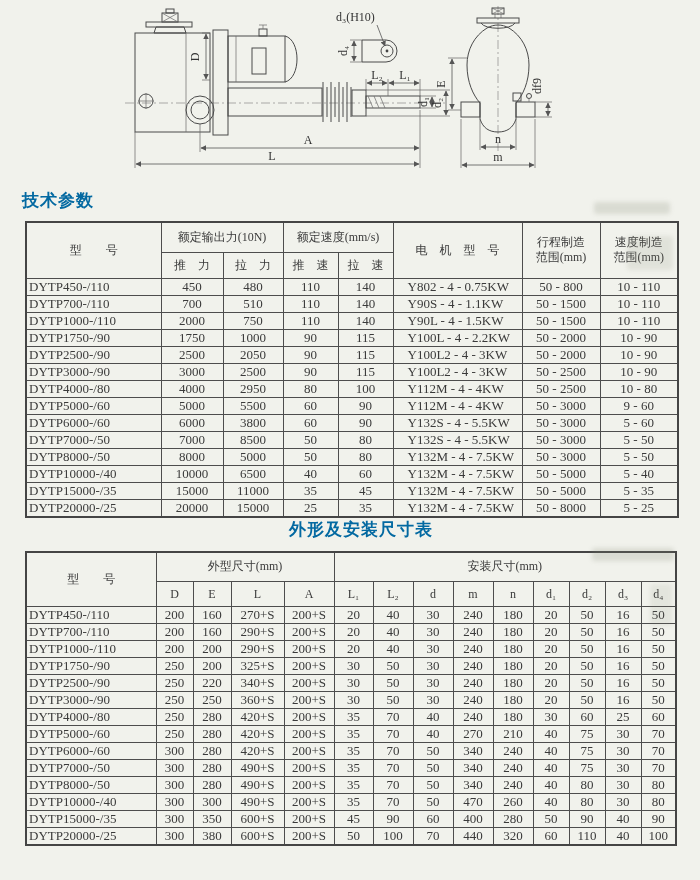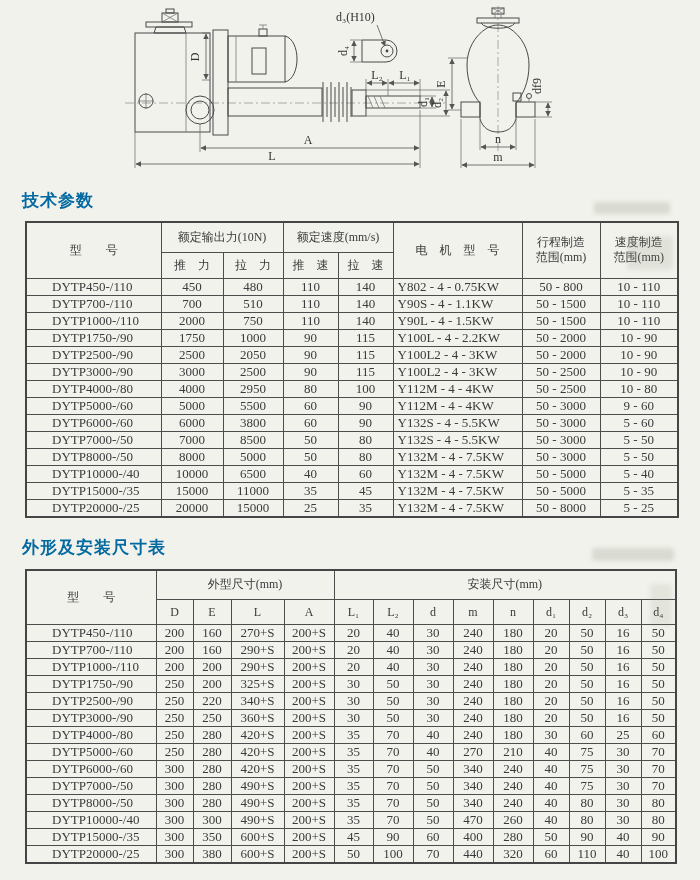--- a/index.html
+++ b/index.html
@@ -8,38 +8,38 @@
     background:#f1f2ec;
     font-family:"Liberation Serif", serif;
     color:#333;
   }
   .section-title{
     font-family:"Liberation Sans", sans-serif;
     font-size:17px;font-weight:600;color:#0369a1;
     margin:0 0 0 22px;letter-spacing:1px;
   }
   #title1{margin-top:6px;margin-bottom:9px;}
-  #title2{margin-top:18px;margin-bottom:10px;}
+  #title2{margin-bottom:10px;text-align:center;}
   table.data-table{
     border-collapse:collapse;table-layout:fixed;
     margin-left:25px;border:2px solid #454545;
   }
   .data-table th,.data-table td{
     border:1px solid #4d4d4d;text-align:center;padding:0;
     font-weight:normal;white-space:nowrap;overflow:hidden;
     color:#3a3a3a;
   }
   .data-table th{font-size:12px;line-height:1.25;}
   .data-table td{font-size:13px;height:16px;line-height:16px;}
   #tech-table thead tr:nth-child(1){height:30px;}
   #tech-table thead tr:nth-child(2){height:26px;}
   #dim-table thead tr:nth-child(1){height:30px;}
   #dim-table thead tr:nth-child(2){height:25px;}
-  .data-table td.left{text-align:left;padding-left:4px;}
-  .data-table td.left:first-child{padding-left:25px;}
+  .data-table td.left{text-align:left;padding-left:14px;}
+  .data-table td.left:first-child{padding-left:2px;}
   
   #drawing{display:block;}
   .o{fill:none;stroke:#4a4a4a;stroke-width:1;}
   .thin{fill:none;stroke:#6a6a6a;stroke-width:.7;}
   .dim{fill:none;stroke:#555;stroke-width:.8;}
   .ext{fill:none;stroke:#666;stroke-width:.7;}
   .cl{fill:none;stroke:#8a8a8a;stroke-width:.7;stroke-dasharray:9 3 2 3;}
   .lbl{font-family:"Liberation Serif",serif;font-size:12px;fill:#333;}
   
   .smudge{position:absolute;background:rgba(125,130,112,0.20);filter:blur(2px);border-radius:3px;}

